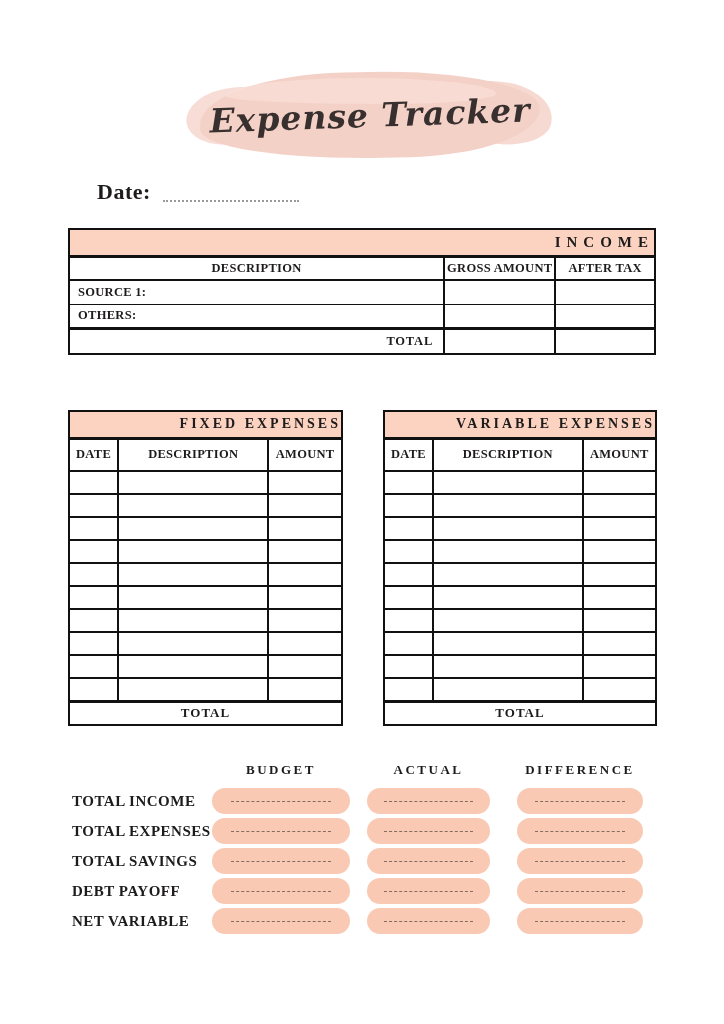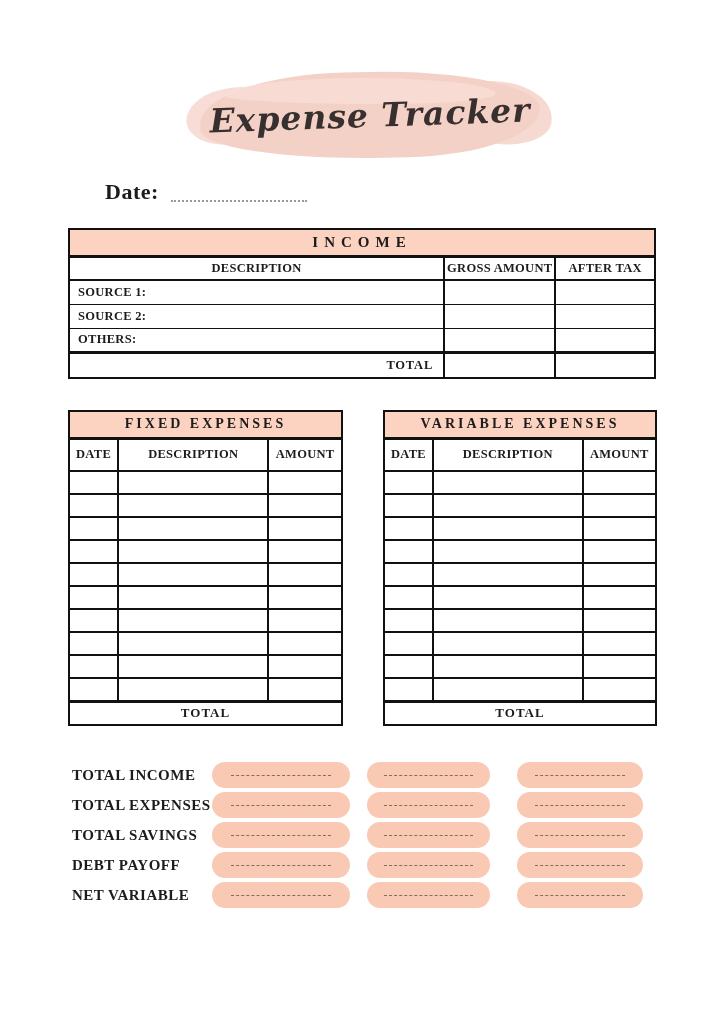--- a/index.html
+++ b/index.html
@@ -36,33 +36,33 @@
     border-radius:50% 50% 40% 60% / 70% 60% 40% 30%;
   }
   .script-title {
     position:absolute; inset:0; display:flex; align-items:center; justify-content:center;
     font-family:"DejaVu Serif", serif; font-style:italic; font-weight:600;
     font-size:33px; letter-spacing:1px; color:#38302f;
     transform:rotate(-2deg); white-space:nowrap;
   }
 
   
-  .date-row { position:absolute; left:105px; top:179px; display:flex; align-items:flex-end; }
+  .date-row { position:absolute; left:97px; top:179px; display:flex; align-items:flex-end; }
   .date-label { font-weight:bold; font-size:22px; letter-spacing:.5px; }
   .date-line {
     display:inline-block; width:136px; height:1px;
     border-bottom:2px dotted #9a9a9a; margin-left:12px; margin-bottom:3px;
   }
 
   
   table { border-collapse:collapse; table-layout:fixed; width:100%; }
   .band-cell {
     background:var(--band-pink, #fcd3c0);
     border:2px solid #111; border-bottom:3px solid #111;
-    font-weight:bold; text-align:center;
+    font-weight:bold; text-align:right;
   }
 
   
   .income-wrap { position:absolute; left:68px; top:228px; width:588px; }
   .income-wrap .band-cell { height:27px; font-size:15px; letter-spacing:6px; }
   .income-wrap th.colhead {
     height:24px; font-size:12.5px; font-weight:bold; letter-spacing:.3px;
     border:2px solid #111; text-align:center;
   }
   .income-wrap td {
@@ -150,25 +150,20 @@
           <th class="colhead">AFTER TAX</th>
         </tr>
       </thead>
       <tbody>
         <tr>
           <td>SOURCE 1:</td>
           <td></td>
           <td></td>
         </tr>
         <tr>
-          <td>SOURCE 2:</td>
-          <td></td>
-          <td></td>
-        </tr>
-        <tr>
           <td>OTHERS:</td>
           <td></td>
           <td></td>
         </tr>
         <tr class="total-row">
           <td class="total-label">TOTAL</td>
           <td></td>
           <td></td>
         </tr>
       </tbody>
@@ -319,20 +314,25 @@
             <td class="cell"></td>
           </tr>
         <tr class="total-row">
           <td colspan="3">TOTAL</td>
         </tr>
       </tbody>
     </table>
   </div>
 
   <div class="summary">
+    <div class="summary-head">
+      <div class="col col-b">BUDGET</div>
+      <div class="col col-a">ACTUAL</div>
+      <div class="col col-d">DIFFERENCE</div>
+    </div>
 
     <div class="summary-row">
       <span class="summary-label">TOTAL INCOME</span>
       <div class="pill pill-b">
           <span class="pill-line"></span>
         </div>
       <div class="pill pill-a">
           <span class="pill-line"></span>
         </div>
       <div class="pill pill-d">

